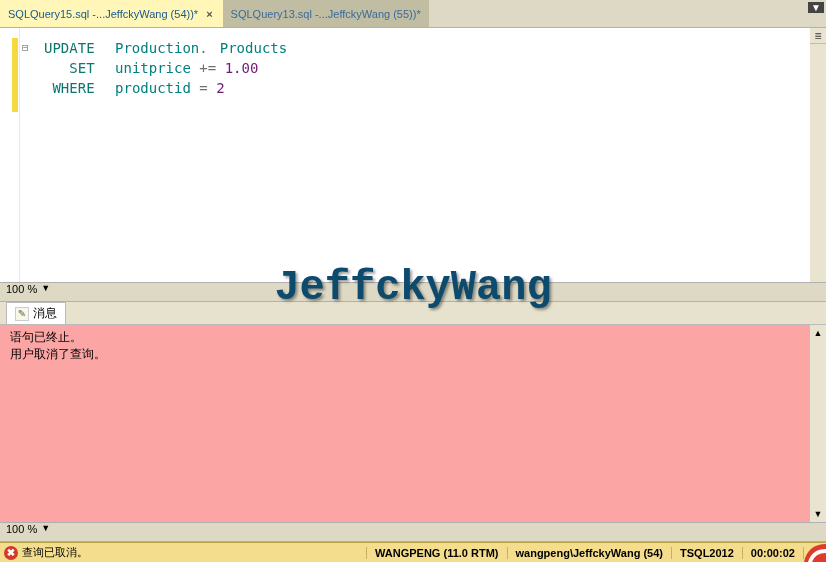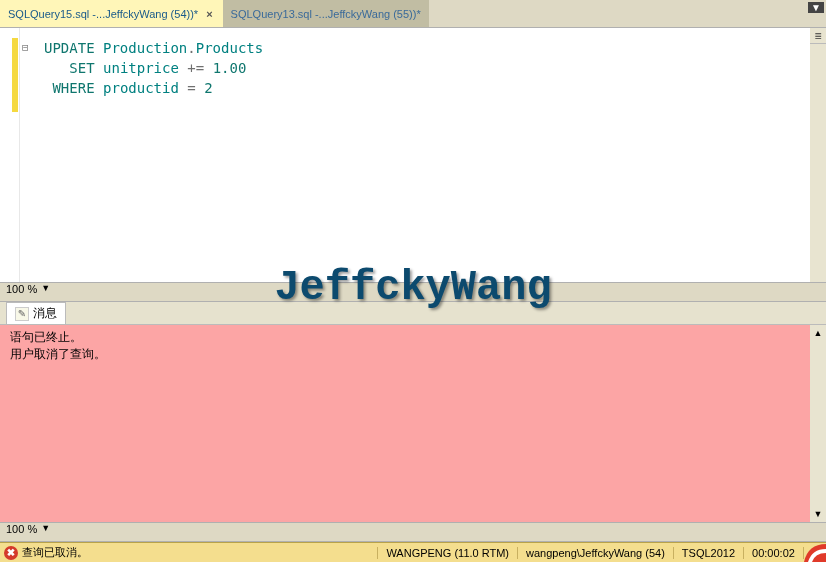--- a/index.html
+++ b/index.html
@@ -13,43 +13,43 @@
 .tabbar .arrow { position: absolute; right: 2px; top: 2px; font-size: 10px; color: #fff; background: #444; padding: 0 3px; }
 
 .edwrap { position: relative; flex: 1; display: flex; }
 .edge-left { width: 20px; background: #fff; border-right: 1px solid #e8e8e8; position: relative; }
 .edge-left .gold { position: absolute; left: 12px; top: 10px; width: 6px; height: 74px; background: #f5d940; }
 .editor { flex: 1; background: #fff; padding: 10px 0 0 0; overflow: hidden; position: relative; }
 .code { font-family: Consolas, monospace; font-size: 14px; line-height: 20px; position: relative; }
 .minus { position: absolute; left: 2px; font-size: 11px; color: #888; font-family: monospace; }
 .ln { white-space: pre; padding-left: 24px; }
 .kw-blue { color: #0f766e; }
-.kw-teal { color: #008080; }
+.kw-teal { color: #008080; margin-left: 12px; }
 .kw-gray { color: #707070; }
-.num { color: #0f766e; }
+.num { color: #701a75; }
 .edge-right { width: 16px; background: #e8e4d0; display: flex; flex-direction: column; }
 .edge-right .top-btn { height: 16px; display: flex; align-items: center; justify-content: center; font-size: 12px; color: #333; border-bottom: 1px solid #bbb; }
 
 .zoombar { height: 20px; background: #ded9c4; border-top: 1px solid #b0b0b0; border-bottom: 1px solid #b0b0b0; display: flex; align-items: flex-start; padding-left: 6px; font-size: 11px; gap: 4px; }
 .zoombar .arr { font-size: 9px; }
 
 .resultwrap { display: flex; flex-direction: column; height: 220px; }
 .restabs { height: 22px; background: #e6e2ce; display: flex; align-items: flex-end; padding-left: 6px; gap: 0; }
 .restab { background: #fff; border: 1px solid #bbb; border-bottom: none; padding: 2px 8px; display: flex; align-items: center; gap: 4px; font-size: 12px; }
 .restab .ic { width: 14px; height: 14px; display: flex; align-items: center; justify-content: center; font-size: 10px; color: #666; border: 1px solid #ccc; background: #f8f8e8; }
 .resbody { flex: 1; background: #fca5a5; border-top: 1px solid #bbb; padding: 4px 10px; font-size: 12px; overflow: auto; position: relative; }
 .resbody .v-scroll { position: absolute; right: 0; top: 0; bottom: 0; width: 16px; background: #e8e4d0; }
 .resbody .v-scroll .up, .resbody .v-scroll .down { height: 16px; display:flex; align-items:center; justify-content:center; font-size:9px; }
 .resbody .v-scroll .down { position:absolute; bottom:0; left:0; right:0; }
 
 .statusbar { height: 20px; background: #f4de8e; display: flex; align-items: center; font-size: 11px; border-top: 1px solid #b8a24a; }
 .st-left { display: flex; align-items: center; gap: 4px; padding-left: 4px; flex: 1; }
 .err-ic { width: 14px; height: 14px; border-radius: 50%; background: #d43a2a; display: flex; align-items: center; justify-content: center; color: #fff; font-size: 10px; font-weight: bold; }
 .st-right { display: flex; align-items: center; }
-.st-cell { padding: 0 8px; border-left: 1px solid #c8b060; }
+.st-cell { padding: 0 8px; border-left: 1px solid #c8b060; font-weight: bold; }
 
 .watermark { position: absolute; left: 50%; top: 50%; transform: translate(-50%, -35%); font-family: Liberation Mono, monospace; font-size: 42px; font-weight: bold; color: #0c4a6e; text-shadow: 2px 2px 3px rgba(0,0,0,0.4); pointer-events: none; z-index: 50; }
 
 .corner-swoop { position: absolute; right: 0; bottom: 0; width: 22px; height: 18px; z-index: 60; }
 .corner-swoop svg { display:block; }
 </style>
 </head>
 <body>
 
 <div class="tabbar">

